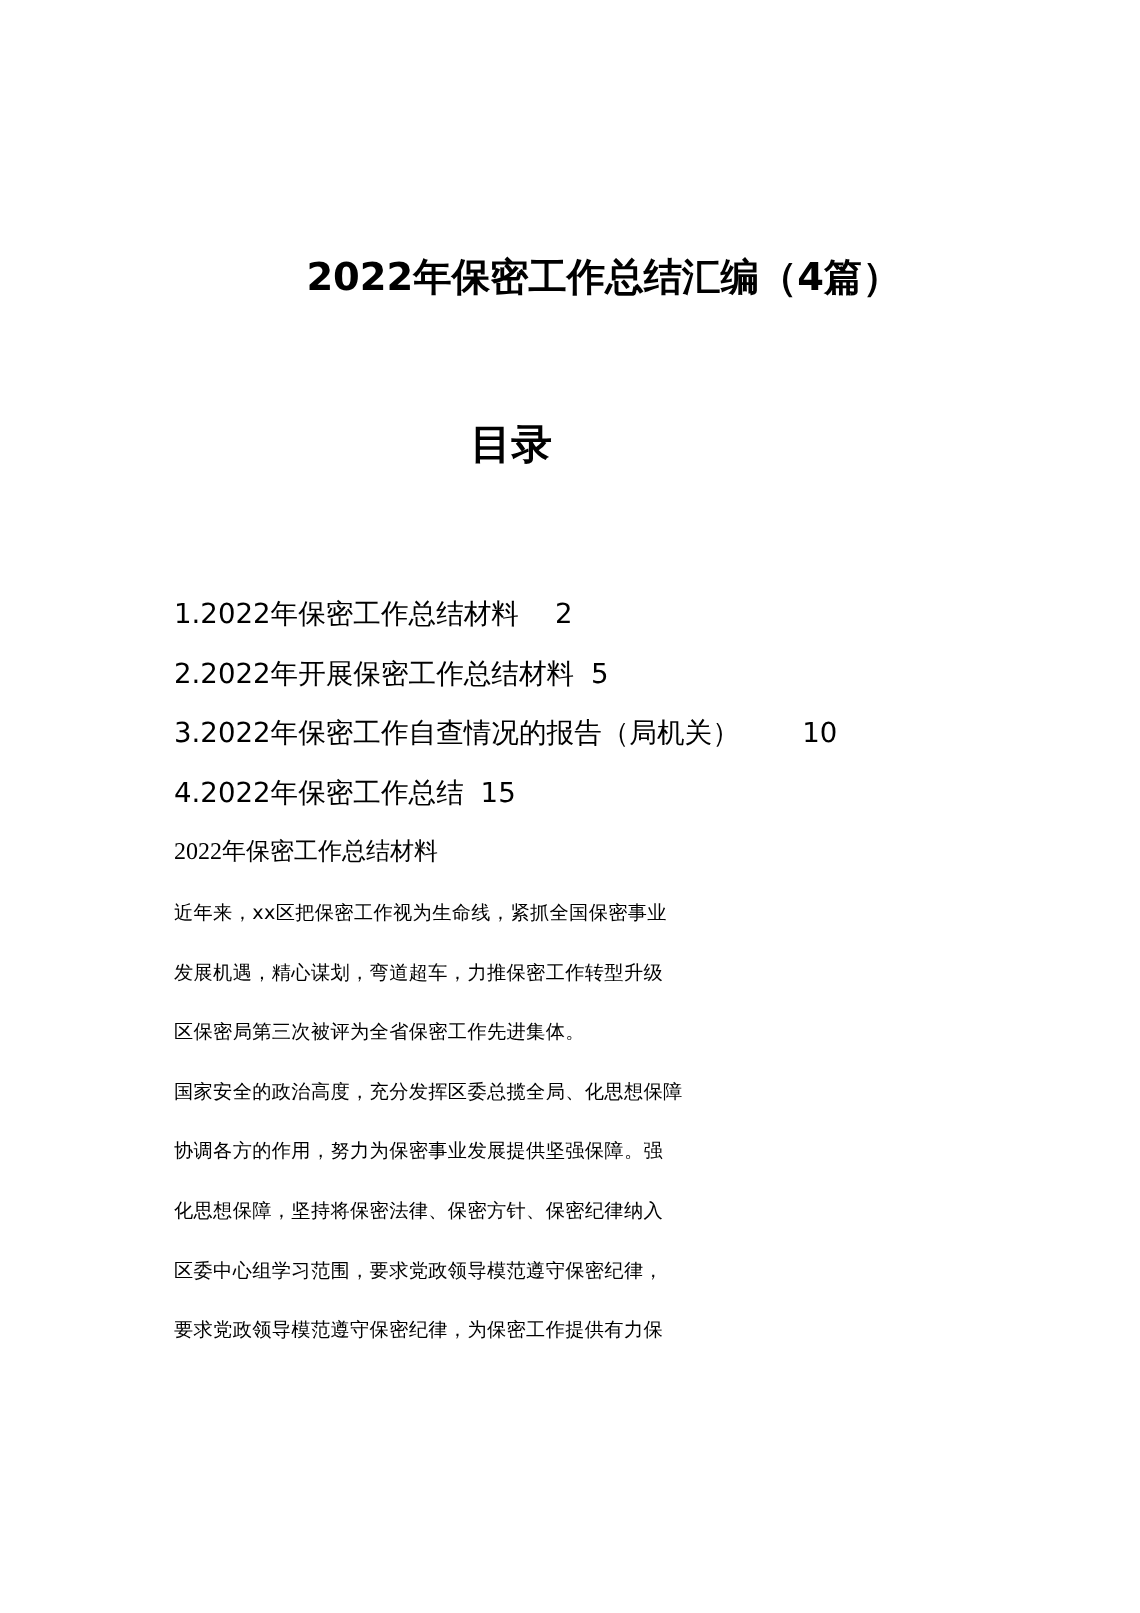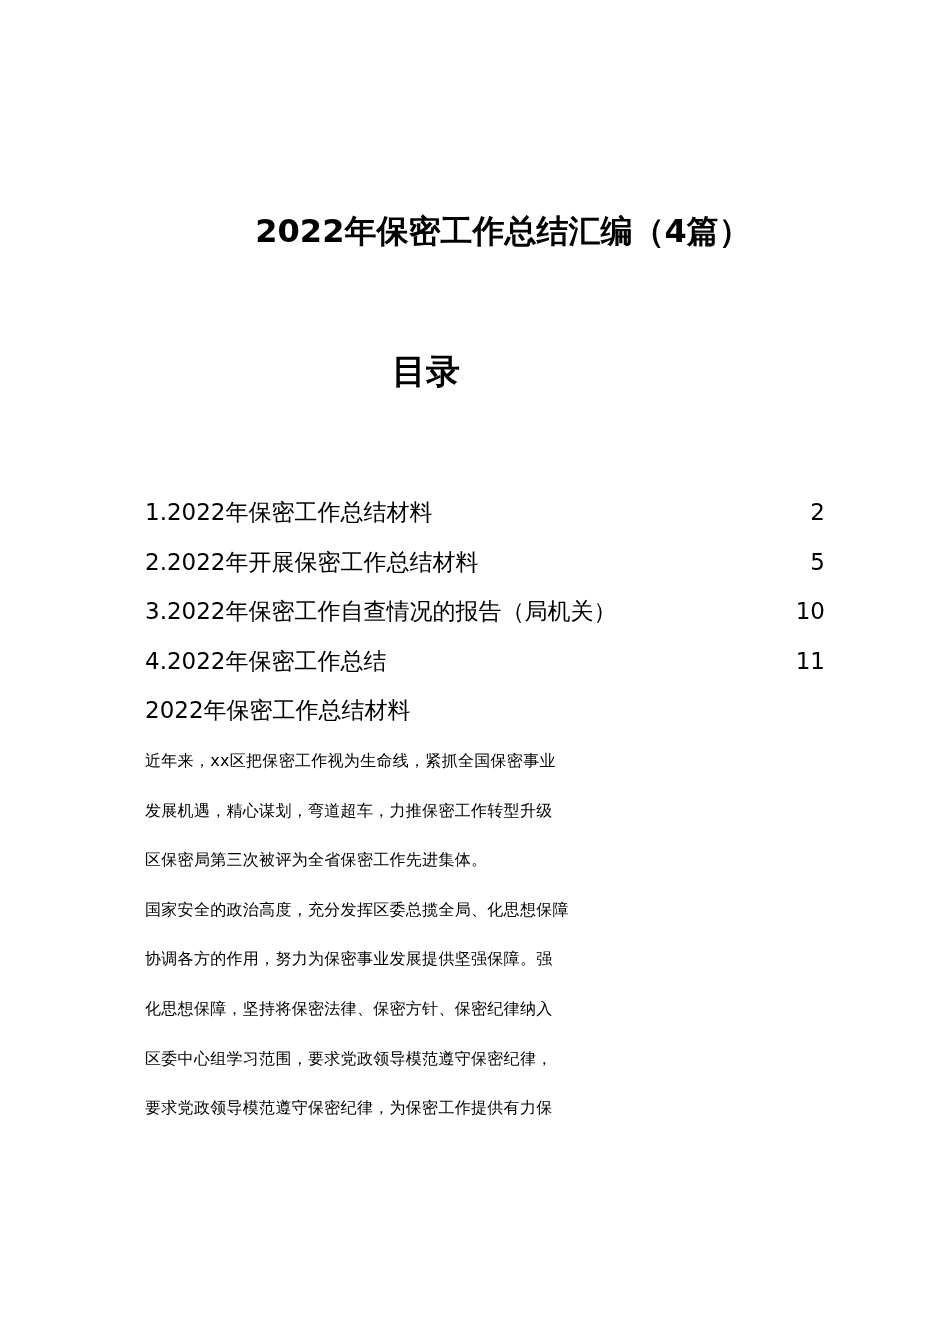--- a/index.html
+++ b/index.html
@@ -54,29 +54,29 @@
       font-size: 24px;
       line-height: 49.6px;
       height: 49.6px;
       white-space: nowrap;
       overflow: visible;
     }
     .toc-item {
       font-size: 23px;
       display: flex;
       align-items: baseline;
-      justify-content: space-between;
     }
     .toc-item .toc-page {
       margin-left: 14px;
     }
     .toc-item.item-1 .toc-page { margin-left: 30px; }
     .toc-item.item-3 .toc-page { margin-left: 52px; }
     .section-title {
-      font-size: 23px;
+      font-size: 20px;
+      font-family: Liberation Serif, serif;
     }
     .para {
       font-size: 16px;
       letter-spacing: 0.3px;
     }
   </style>
 </head>
 <body>
 
 <div class="page">
@@ -91,21 +91,21 @@
     <div class="line toc-item item-2">
       <span>2.2022年开展保密工作总结材料</span>
       <span class="toc-page">5</span>
     </div>
     <div class="line toc-item item-3">
       <span>3.2022年保密工作自查情况的报告（局机关）</span>
       <span class="toc-page">10</span>
     </div>
     <div class="line toc-item item-4">
       <span>4.2022年保密工作总结</span>
-      <span class="toc-page">11</span>
+      <span class="toc-page">15</span>
     </div>
 
     <div class="line section-title">2022年保密工作总结材料</div>
 
     <div class="line para">近年来，xx区把保密工作视为生命线，紧抓全国保密事业</div>
     <div class="line para">发展机遇，精心谋划，弯道超车，力推保密工作转型升级</div>
     <div class="line para">区保密局第三次被评为全省保密工作先进集体。</div>
     <div class="line para">国家安全的政治高度，充分发挥区委总揽全局、化思想保障</div>
     <div class="line para">协调各方的作用，努力为保密事业发展提供坚强保障。强</div>
     <div class="line para">化思想保障，坚持将保密法律、保密方针、保密纪律纳入</div>

